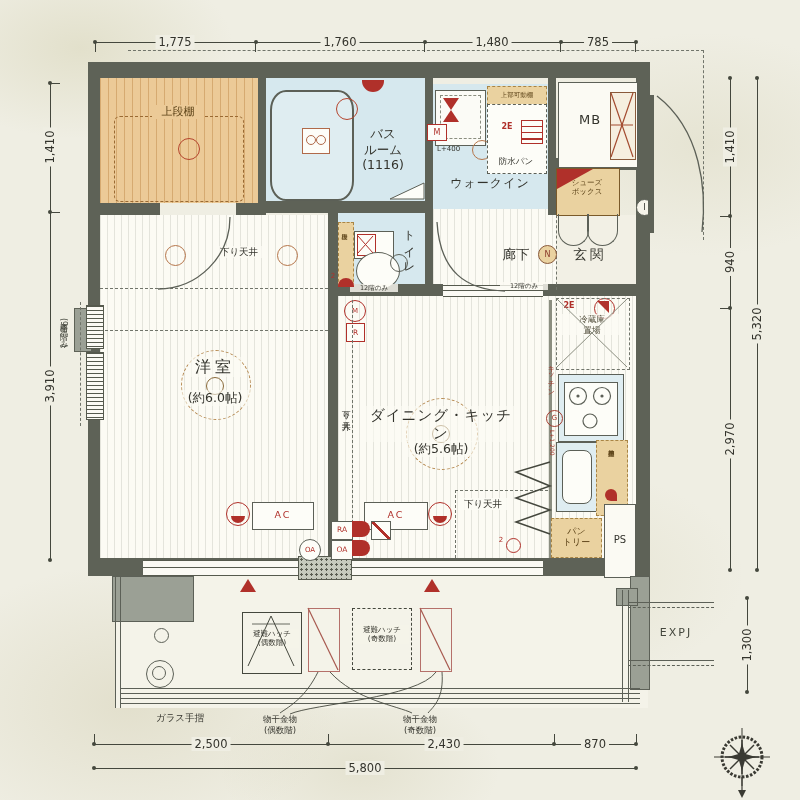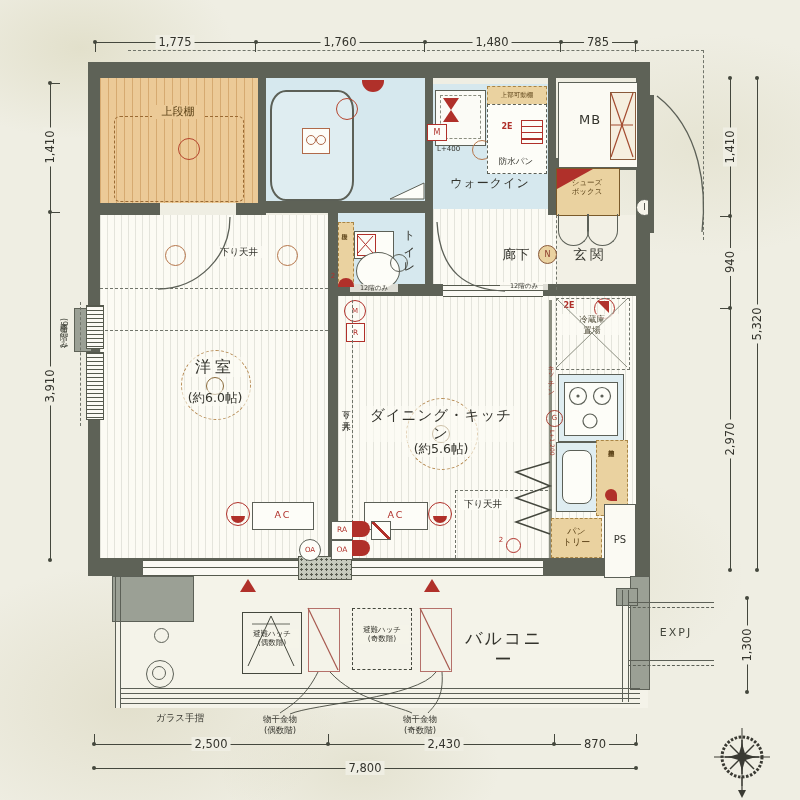--- a/index.html
+++ b/index.html
@@ -89,20 +89,23 @@
   <div class="lbl brown" style="left:152px;top:105px;width:52px;font-size:11px;background:#ecca97">上段棚</div>
   <div class="ring" style="left:178px;top:138px;width:20px;height:20px"></div>
 
   <div class="a" style="left:270px;top:90px;width:80px;height:107px;background:#dfedf1;border:2px solid #5c6057;border-radius:16px/20px"></div>
   <div class="a" style="left:302px;top:128px;width:26px;height:24px;border:1.4px solid #b06a4a;background:#fdfdf8">
       <div style="position:absolute;left:3px;top:6px;width:8px;height:8px;border:1.2px solid #b06a4a;border-radius:50%"></div>
       <div style="position:absolute;left:13px;top:6px;width:8px;height:8px;border:1.2px solid #b06a4a;border-radius:50%"></div>
     </div>
   <div class="a" style="left:362px;top:80px;width:22px;height:12px;background:#b0302a;border-radius:0 0 11px 11px"></div>
   <div class="ring" style="left:336px;top:98px;width:20px;height:20px"></div>
+  <div class="lbl pre" style="left:352px;top:126px;width:62px;font-size:12.5px">バス
+ルーム
+(1116)</div>
 
   <div class="a" style="left:435px;top:90px;width:49px;height:54px;background:#fbfbf6;border:1.4px solid #5c6057">
       <div style="margin:4px;height:42px;border:1px dashed #8b8e80"></div>
     </div>
   <div class="box red" style="left:427px;top:124px;width:18px;height:15px;font-size:8px;line-height:15px;border-color:#b0302a">M</div>
   <div class="lbl" style="left:437px;top:145px;width:42px;font-size:7px;text-align:left">L+400</div>
   <div class="ring" style="left:472px;top:140px;width:18px;height:18px;border-color:#b5754a"></div>
   <div class="a shelf" style="left:487px;top:86px;width:58px;height:18px">
       <div class="lbl brown" style="left:0;top:4px;width:58px;font-size:6.5px">上部可動棚</div>
     </div>
@@ -230,21 +233,20 @@
   <div class="a" style="left:242px;top:612px;width:58px;height:60px;border:1.3px solid #44473d">
       <div class="lbl pre" style="left:2px;top:16px;width:54px;font-size:7.5px;background:rgba(244,243,233,.85)">避難ハッチ
 (偶数階)</div>
     </div>
   <div class="a" style="left:308px;top:608px;width:30px;height:62px;border:1.3px solid #b5706a"></div>
   <div class="a" style="left:352px;top:608px;width:58px;height:60px;border:1.3px dashed #44473d">
       <div class="lbl pre" style="left:2px;top:16px;width:54px;font-size:7.5px;background:rgba(244,243,233,.85)">避難ハッチ
 (奇数階)</div>
     </div>
   <div class="a" style="left:420px;top:608px;width:30px;height:62px;border:1.3px solid #b5706a"></div>
-  <div class="lbl" style="left:456px;top:628px;width:96px;font-size:17px;letter-spacing:2px">バルコニー</div>
   <div class="lbl pre" style="left:246px;top:714px;width:68px;font-size:8.5px">物干金物
 (偶数階)</div>
   <div class="lbl pre" style="left:386px;top:714px;width:68px;font-size:8.5px">物干金物
 (奇数階)</div>
   <div class="lbl" style="left:146px;top:712px;width:68px;font-size:9.5px">ガラス手摺</div>
 
   <div class="a" style="left:616px;top:588px;width:20px;height:16px;background:#9ba095;border:1px solid #5c6057"></div>
   <div class="a" style="left:622px;top:590px;width:0;height:112px;border-left:1px solid #5c6057"></div>
   <div class="a" style="left:628px;top:590px;width:0;height:112px;border-left:1px solid #5c6057"></div>
   <div class="a" style="left:628px;top:602px;width:86px;height:0;border-top:1px solid #5c6057"></div>
@@ -277,21 +279,21 @@
   <div class="dline" style="left:94px;top:734px;width:1px;height:10px"></div>
   <div class="dline" style="left:328px;top:734px;width:1px;height:10px"></div>
   <div class="dline" style="left:554px;top:734px;width:1px;height:10px"></div>
   <div class="dline" style="left:636px;top:734px;width:1px;height:10px"></div>
   <div class="hlab" style="left:211px;top:744px">2,500</div>
   <div class="hlab" style="left:444px;top:744px">2,430</div>
   <div class="hlab" style="left:595px;top:744px">870</div>
   <div class="dline" style="left:94px;top:768px;width:542px;height:1px"></div>
   <div class="dot" style="left:92px;top:766px"></div>
   <div class="dot" style="left:634px;top:766px"></div>
-  <div class="hlab" style="left:365px;top:768px">7,800</div>
+  <div class="hlab" style="left:365px;top:768px">5,800</div>
 
   <div class="dline" style="left:50px;top:83px;width:1px;height:477px"></div>
   <div class="dot" style="left:48px;top:81px"></div>
   <div class="dot" style="left:48px;top:210px"></div>
   <div class="dot" style="left:48px;top:558px"></div>
   <div class="dline" style="left:50px;top:83px;width:10px;height:1px"></div>
   <div class="dline" style="left:50px;top:212px;width:10px;height:1px"></div>
   <div class="vlab" style="left:50px;top:147px">1,410</div>
   <div class="vlab" style="left:50px;top:386px">3,910</div>
   <div class="lbl v" style="left:58px;top:318px;font-size:8px;color:#44473d;background:#efeee3">面格子(9階のみ)</div>

